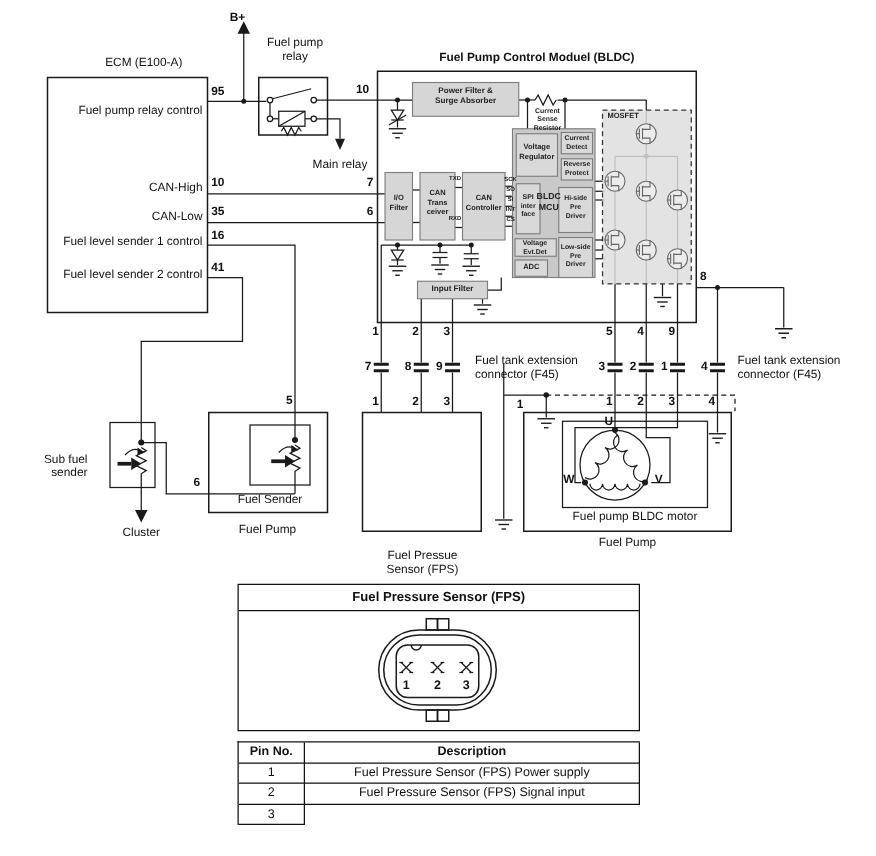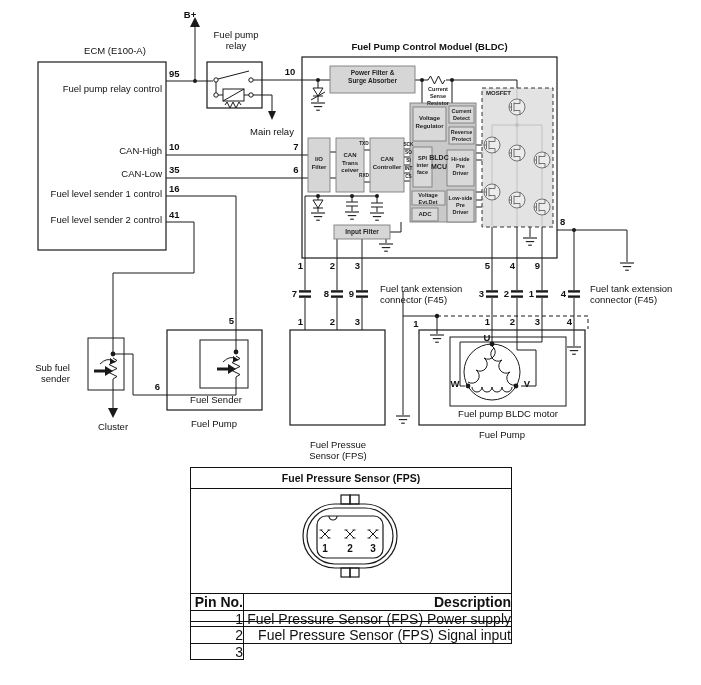--- a/index.html
+++ b/index.html
@@ -9,26 +9,26 @@
   .lbl{position:absolute;font-size:9.5px;line-height:11px;white-space:pre-line;color:#111;}
   .c{text-align:center;} .r{text-align:right;} .l{text-align:left;}
   .b{font-weight:700;}
   .pin{font-weight:700;font-size:9.5px;}
   .t65{font-size:6.5px;line-height:8px;font-weight:700;color:#222;}
   .t6{font-size:6px;line-height:7.5px;font-weight:700;color:#222;}
   .t55{font-size:5.5px;line-height:6.8px;font-weight:700;color:#222;}
   .t45{font-size:4.8px;line-height:6px;font-weight:700;color:#222;}
   .t7{font-size:7px;line-height:9px;font-weight:700;color:#222;}
   
-  #fpsPanel{position:absolute;left:190px;top:467px;width:322px;height:155px;border:1.4px solid #111;box-sizing:border-box;}
+  #fpsPanel{position:absolute;left:190px;top:467px;width:322px;height:118px;border:1.4px solid #111;box-sizing:border-box;}
   #fpsPanelTitle{height:20px;line-height:20px;border-bottom:1.2px solid #111;text-align:center;font-weight:700;font-size:10.5px;}
   #fpsTable{position:absolute;left:190px;top:593px;width:322px;box-sizing:border-box;
             display:grid;grid-template-columns:53px 1fr;border-left:1.4px solid #111;border-top:1.4px solid #111;}
   #fpsTable div{border-right:1.4px solid #111;border-bottom:1.4px solid #111;height:16.5px;line-height:16.5px;
-                text-align:right;font-size:14px;box-sizing:border-box;}
+                text-align:center;font-size:10px;box-sizing:border-box;}
   #fpsTable .hd{font-weight:700;}
 </style>
 </head>
 <body>
 
 <div id="stage">
 
 <svg width="701" height="685" viewBox="0 0 701 685">
   <defs>
     <g id="gnd" stroke="#1a1a1a" stroke-width="1.1">

